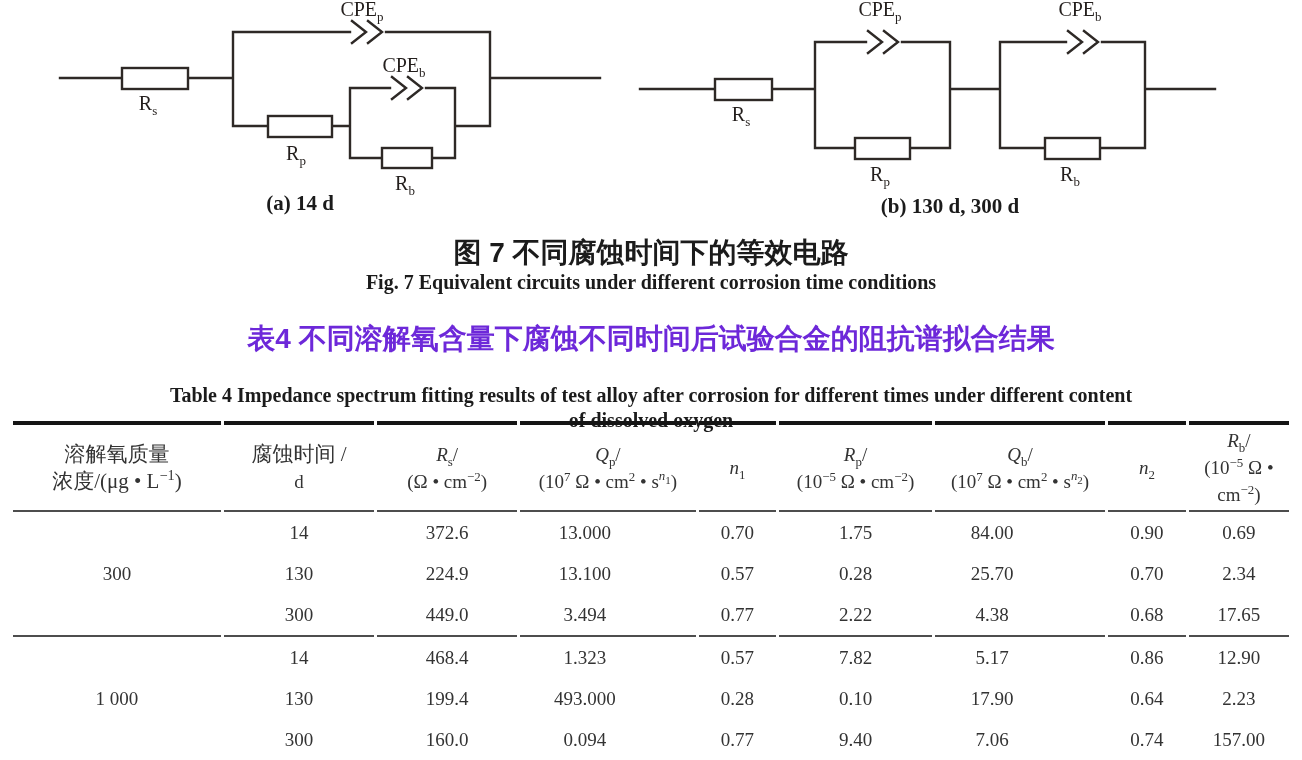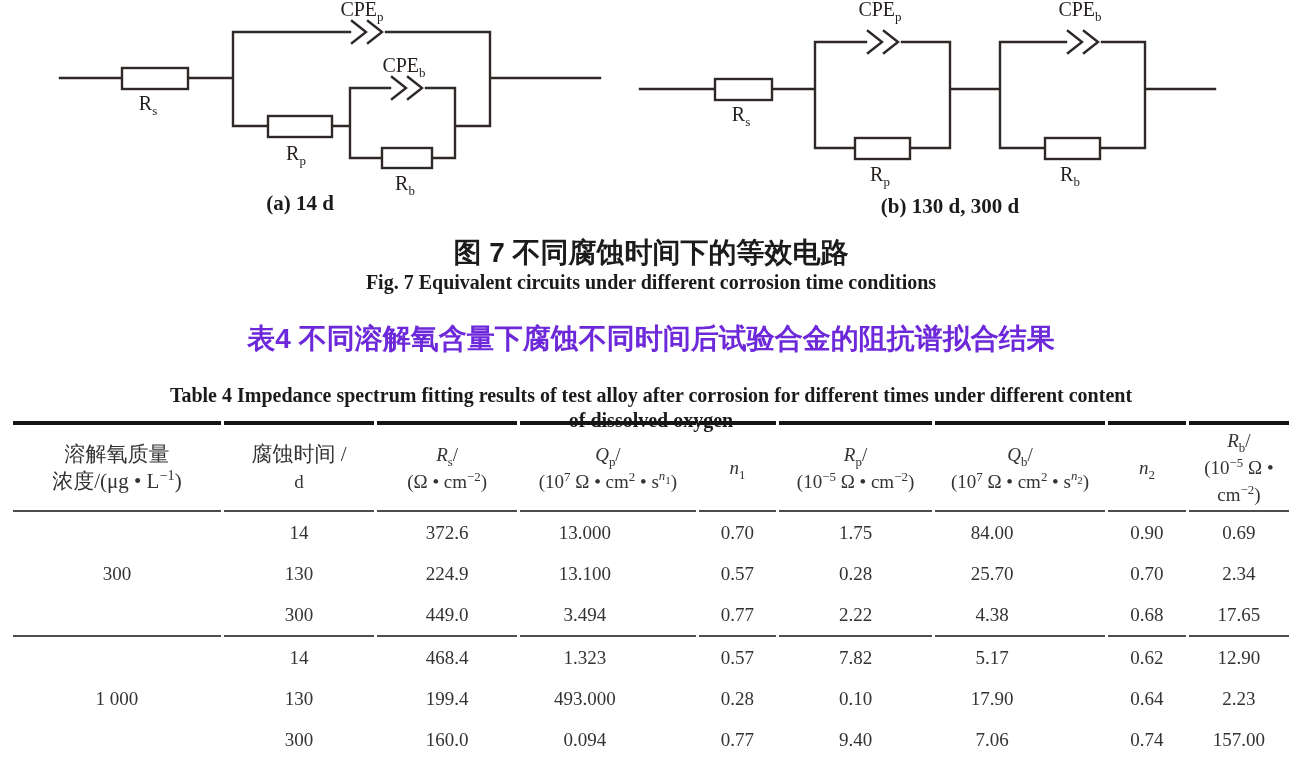--- a/index.html
+++ b/index.html
@@ -175,21 +175,21 @@
         <td>17.65</td>
       </tr>
       <tr>
         <td rowspan="3" class="bend">1 000</td>
         <td>14</td>
         <td>468.4</td>
         <td class="ra pr-qp">1.323</td>
         <td>0.57</td>
         <td>7.82</td>
         <td class="ra pr-qb">5.17</td>
-        <td>0.62</td>
+        <td>0.86</td>
         <td>12.90</td>
       </tr>
       <tr>
         <td>130</td>
         <td>199.4</td>
         <td class="ra pr-qp">493.000</td>
         <td>0.28</td>
         <td>0.10</td>
         <td class="ra pr-qb">17.90</td>
         <td>0.64</td>

